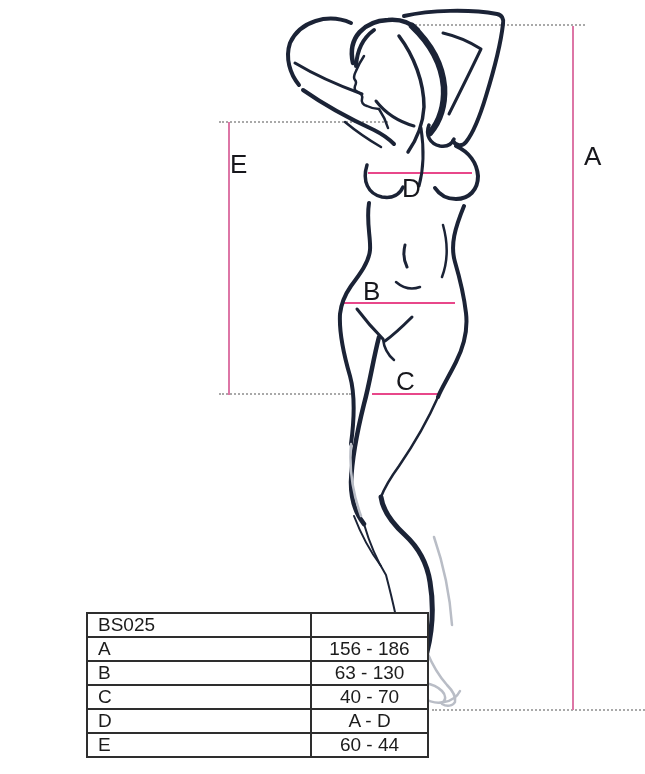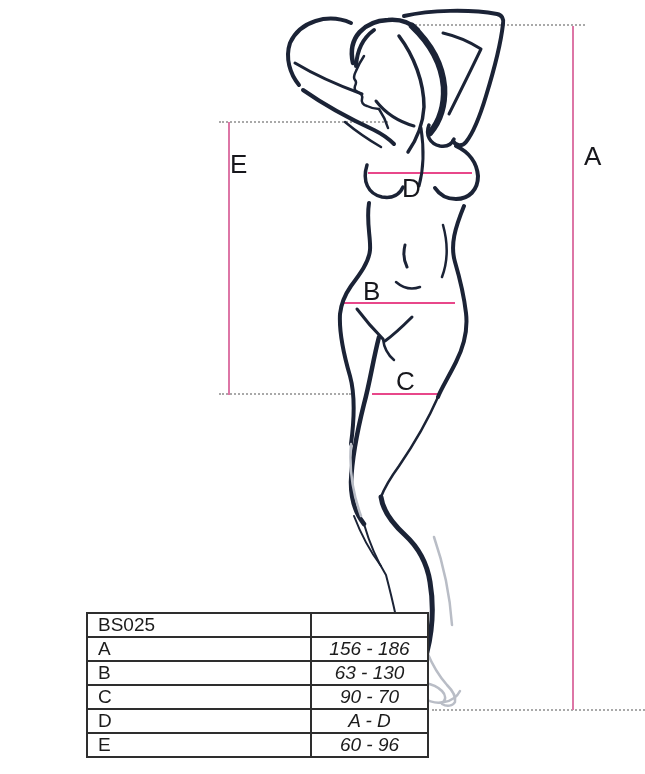--- a/index.html
+++ b/index.html
@@ -20,21 +20,21 @@
     position:absolute;z-index:4;font-size:26px;line-height:1;color:#17171c;
     font-family:"Liberation Sans",sans-serif;
   }
   
   .size-table{
     position:absolute;left:86px;top:612px;z-index:5;border-collapse:collapse;
     font-size:19px;color:#1c1c1c;table-layout:fixed;background:#ffffff;
   }
   .size-table td{border:2px solid #2e2e2e;height:22px;padding:0;overflow:hidden;}
   .size-table td.c1{width:212px;text-align:left;padding-left:10px;}
-  .size-table td.c2{width:115px;text-align:center;font-style:italic;}
+  .size-table td.c2{width:115px;text-align:center;}
 
   
   #guide-top      {left:415px;top:24px;width:170px;}
   #guide-shoulder {left:219px;top:121px;width:169px;}
   #guide-hip      {left:219px;top:393px;width:132px;}
   #guide-bottom   {left:432px;top:709px;width:213px;}
 
   #line-a {left:572px;top:26px;height:684px;}
   #line-e {left:228px;top:122px;height:273px;}
   #line-d {left:368px;top:172px;width:104px;}
@@ -129,26 +129,26 @@
       <tr>
         <td class="c1">A</td>
         <td class="c2">156 - 186</td>
       </tr>
       <tr>
         <td class="c1">B</td>
         <td class="c2">63 - 130</td>
       </tr>
       <tr>
         <td class="c1">C</td>
-        <td class="c2">90 - 70</td>
+        <td class="c2">40 - 70</td>
       </tr>
       <tr>
         <td class="c1">D</td>
         <td class="c2">A - D</td>
       </tr>
       <tr>
         <td class="c1">E</td>
-        <td class="c2">60 - 96</td>
+        <td class="c2">60 - 44</td>
       </tr>
     </tbody>
   </table>
 
 </div>
 
 </body></html>

